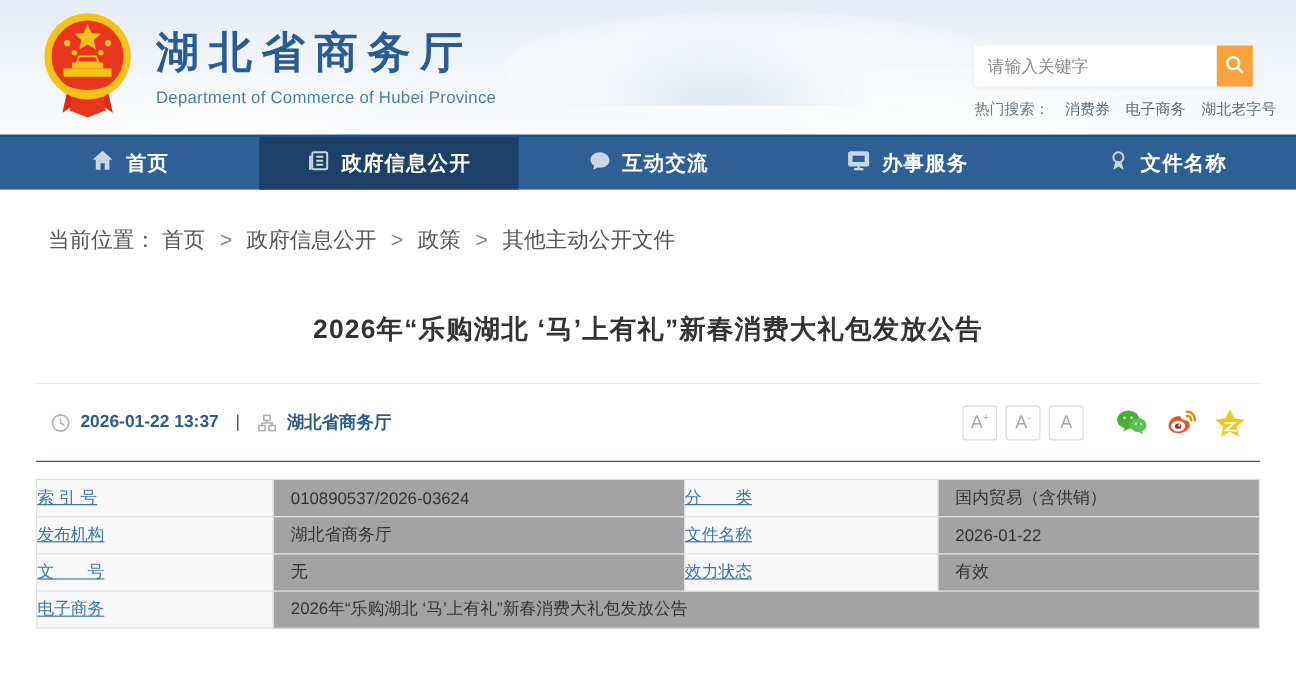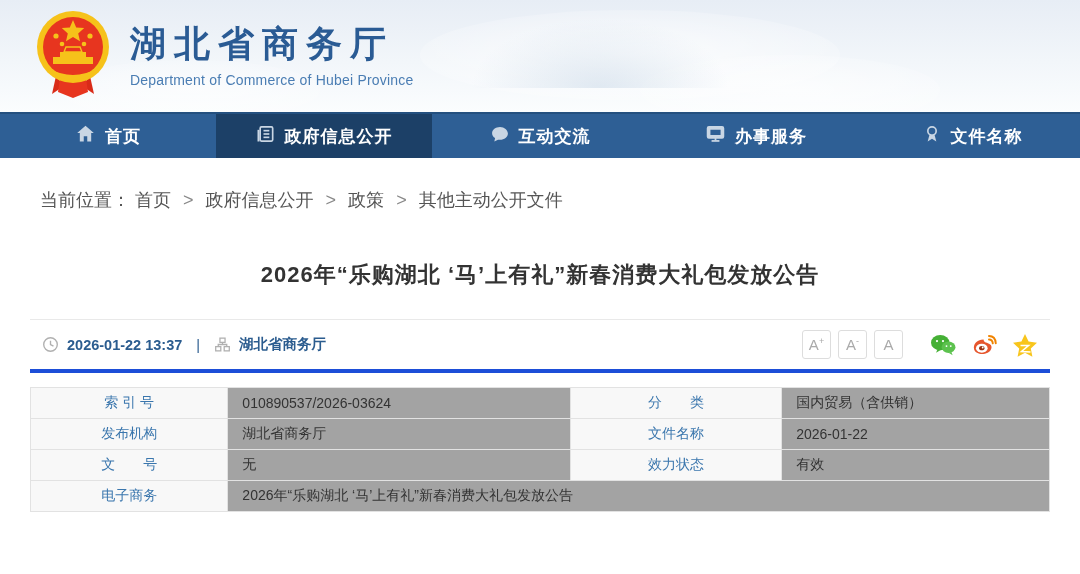--- a/index.html
+++ b/index.html
@@ -41,36 +41,36 @@
   .nav-item svg { margin-right:9px; }
 
   
   .breadcrumb { margin:30px 0 0 40px; font-size:18px; color:#555; }
   .breadcrumb a { color:#555; text-decoration:none; cursor:pointer; }
   .breadcrumb .sep { margin:0 7px; color:#888; }
 
   
   .article-title { text-align:center; margin-top:48px; font-size:22px; font-weight:bold; color:#333; letter-spacing:1px; }
 
-  .meta-bar { margin:29px 30px 0; border-top:1px solid #e9e9e9; border-bottom:4px solid #1d4ed8;
-    height:54px; display:flex; align-items:center; justify-content:space-between; padding:0 12px; }
+  .meta-bar { margin:29px 30px 0; border-top:1px solid #e9e9e9; border-bottom:1px solid #1d4ed8;
+    height:66px; display:flex; align-items:center; justify-content:space-between; padding:0 12px; }
   .meta-left { display:flex; align-items:center; font-size:14.5px; color:#2b5c8f; font-weight:bold; }
   .meta-left .m-icon { margin-right:8px; display:flex; }
   .meta-left .pipe { color:#2b5c8f; margin:0 14px; font-weight:normal; }
   .meta-right { display:flex; align-items:center; }
   .font-btn { width:29px; height:29px; border:1px solid #ddd; border-radius:3px; background:#fff; color:#aaa;
     font-size:15px; margin-left:7px; cursor:pointer; position:relative; display:flex; align-items:center; justify-content:center; }
   .font-btn sup { font-size:9px; position:relative; top:-4px; left:0px; }
   .share-icon { margin-left:14px; cursor:pointer; display:flex; }
   .share-icon.first { margin-left:26px; }
 
   
   .info-table { margin:14px 30px 0; width:1020px; border-collapse:collapse; font-size:14px; table-layout:fixed; }
   .info-table td { border:1px solid #e2e2e2; height:31px; padding:0 14px; }
-  .info-table td.lbl { background:#f8f8f8; color:#3a76ad; text-align:center; padding:0 16px; }
+  .info-table td.lbl { background:#f8f8f8; color:#3a76ad; text-align:left; padding:0 0;text-decoration:underline; }
   .info-table td.val { color:#333; background:#a3a3a3; }
   .col-l1 { width:196px; } .col-v1 { width:340px; } .col-l2 { width:210px; } .col-v2 { width:266px;margin-top:48px; }
 </style>
 </head>
 <body>
 
 <div class="page">
 
   <div class="header">
     <div class="cloud c1"></div>
@@ -96,20 +96,39 @@
           <path d="M28 42 L30 37 L44 37 L46 42 Z" fill="#e7351f" stroke="#f6c21a" stroke-width="1.4"></path>
           <path d="M12 58 q25 14 50 0 l-2 6 q-23 11 -46 0 Z" fill="#f6c21a"></path>
         </svg>
       </span>
       <div class="brand-text">
         <div class="site-name">湖北省商务厅</div>
         <div class="site-name-en">Department of Commerce of Hubei Province</div>
       </div>
     </div>
 
+    <div class="search-area">
+      <div class="search-row">
+        <input class="search-input" type="text" placeholder="请输入关键字" style="">
+        <button class="search-btn">
+          <span>
+            <svg width="18" height="18" viewBox="0 0 20 20" fill="none" stroke="#fff" stroke-width="2.2">
+              <circle cx="8.5" cy="8.5" r="5.5"></circle>
+                <line x1="12.8" y1="12.8" x2="17.5" y2="17.5"></line>
+            </svg>
+          </span>
+        </button>
+      </div>
+      <div class="hot-search">
+        <span class="hs-label">热门搜索：</span>
+        <a>消费券</a>
+        <a>电子商务</a>
+        <a>湖北老字号</a>
+      </div>
+    </div>
   </div>
 
   <div class="nav">
     <div class="nav-item">
       <span>
         <svg width="21" height="21" viewBox="0 0 24 24" fill="#c9d6e4">
           <path d="M12 3 2.5 11.5 H5.5 V21 H10 v-6 h4 v6 h4.5 v-9.5 h3 Z"></path>
         </svg>
       </span>
       <span>首页</span>

